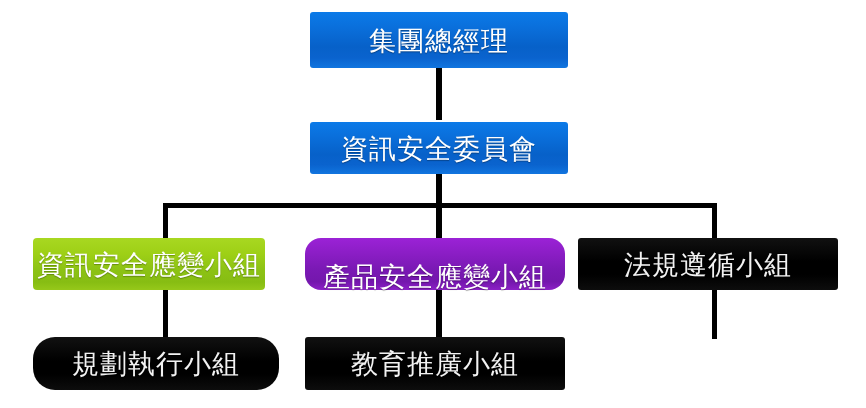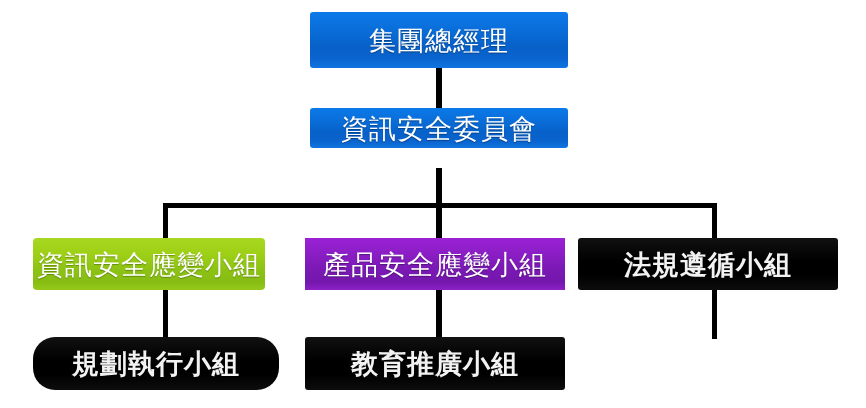--- a/index.html
+++ b/index.html
@@ -56,35 +56,35 @@
     background: linear-gradient(180deg, #a8d821 0%, #9ed016 30%, #8cc214 62%, #87bd13 85%, #96c81a 100%);
     border-radius: 4px;
   }
   .node.green .node-label {
     text-shadow: 0 1px 1px rgba(0,0,0,0.30);
   }
 
   
   .node.purple {
     background: linear-gradient(180deg, #9b22d6 0%, #8c1ec6 28%, #7a19b4 60%, #7417ad 84%, #8c20c6 100%);
-    border-radius: 0;
+    border-radius: 16px;
+    align-items: flex-end;
   }
   .node.purple .node-label {
     text-shadow: 0 1px 1px rgba(0,0,0,0.35);
   }
 
   
   .node.black {
     background: linear-gradient(180deg, #111111 0%, #000000 45%, #000000 70%, #0d0d0d 100%);
     border-radius: 3px;
   }
   .node.black .node-label {
     color: #f2f2f2;
     text-shadow: 0 1px 1px rgba(0,0,0,0.9);
-    font-weight: bold;
   }
 </style>
 </head>
 <body>
 
 <div id="chart-canvas">
 
   <div class="conn" style="left:436px; top:66px; width:6px; height:54px;"></div>
 
   <div class="conn" style="left:436px; top:168px; width:6px; height:40px;"></div>
@@ -96,21 +96,21 @@
   <div class="conn" style="left:712px; top:203px; width:5px; height:37px;"></div>
 
   <div class="conn" style="left:163px; top:288px; width:5px; height:51px;"></div>
   <div class="conn" style="left:436px; top:288px; width:6px; height:51px;"></div>
   <div class="conn" style="left:712px; top:288px; width:5px; height:51px;"></div>
 
   <div class="node blue" style="left:310px; top:12px; width:258px; height:56px;">
     <span class="node-label">集團總經理</span>
   </div>
 
-  <div class="node blue" style="left:310px; top:108px; width:258px; height:40px;">
+  <div class="node blue" style="left:310px; top:122px; width:258px; height:52px;">
     <span class="node-label">資訊安全委員會</span>
   </div>
 
   <div class="node green" style="left:33px; top:238px; width:232px; height:52px;">
     <span class="node-label">資訊安全應變小組</span>
   </div>
 
   <div class="node purple" style="left:305px; top:238px; width:260px; height:52px;">
     <span class="node-label">產品安全應變小組</span>
   </div>

